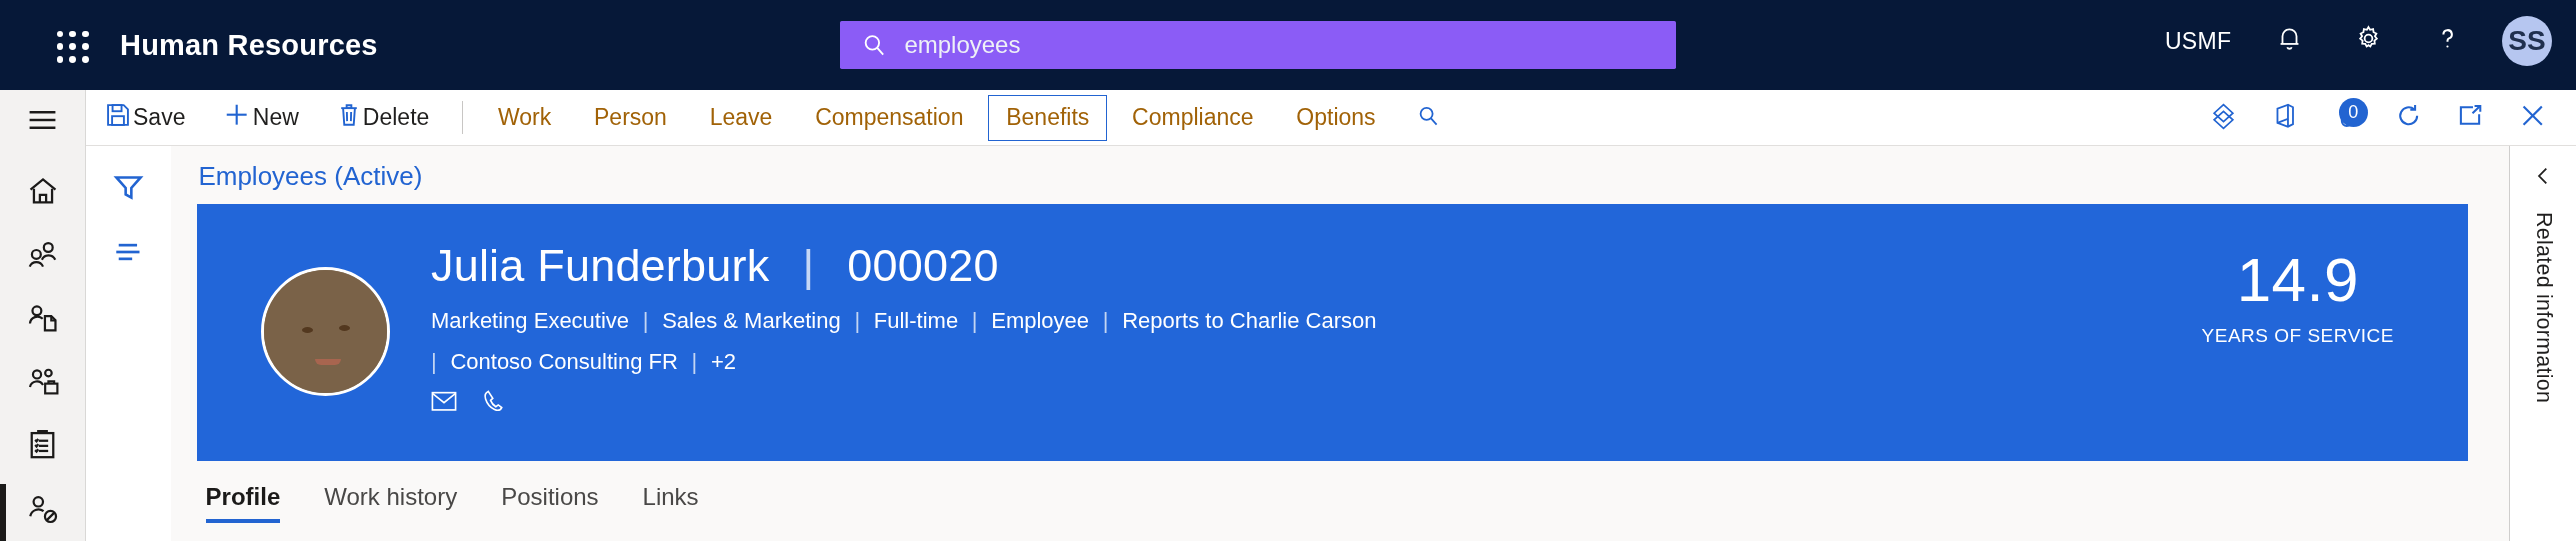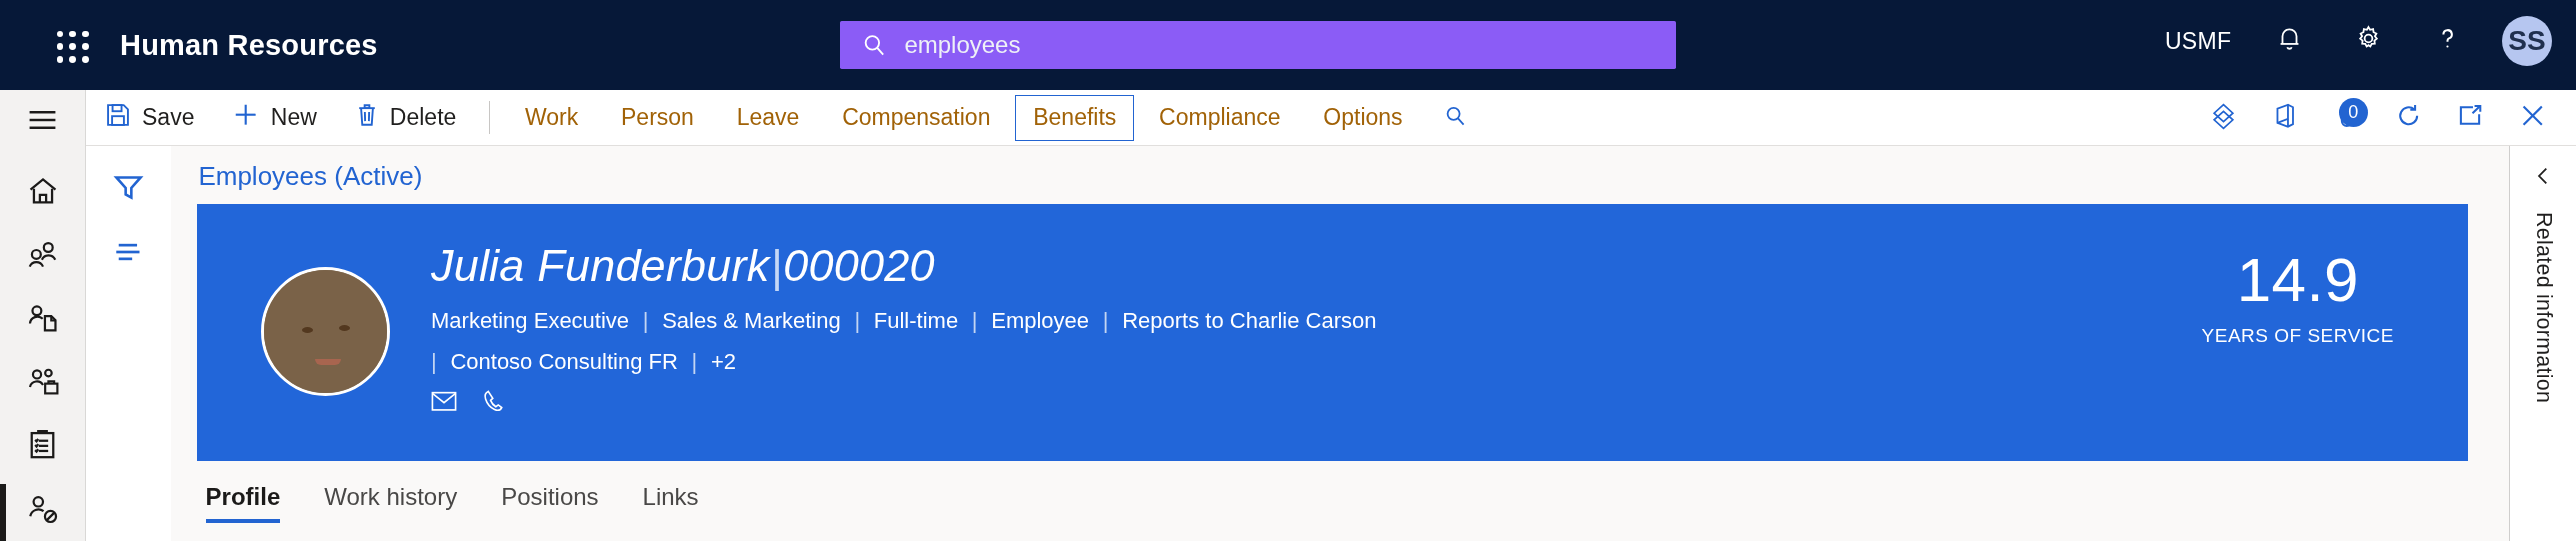--- a/index.html
+++ b/index.html
@@ -74,21 +74,21 @@
   }
   .filtercol .fitem { cursor:pointer; display:flex; }
 
   
   .cmdbar {
     position: absolute; left: 86px; top: 90px; width: 2490px; height: 56px;
     background: #ffffff; border-bottom: 0.9px solid #e1dfdd;
     display: flex; align-items: center;
   }
   .cmd-btn {
-    display: flex; align-items: center; gap: 11px; height: 56px; padding: 0 19px;
+    display: flex; align-items: center; gap: 2px; height: 56px; padding: 0 19px;
     font-size: 23px; color: #201f1e; cursor: pointer; white-space: nowrap;
   }
   .cmd-sep { width: 0.9px; height: 33px; background: #c8c6c4; margin: 0 13.7px; }
   .cmd-tab {
     height: 46px; padding: 0 17px; display:flex; align-items:center;
     font-size: 23px; color:#a16207; cursor: pointer; white-space: nowrap;
     margin: 0 3.4px; border: 1.7px solid transparent;
   }
   .cmd-tab.focused { border: 1.7px solid #2264d1; }
   .cmd-right { margin-left: auto; display:flex; align-items:center; padding-right: 12px; }
@@ -136,21 +136,21 @@
   }
   .hero-photo .eyeL { left: 38px; top: 57px; }
   .hero-photo .eyeR { left: 75px; top: 55px; }
   .hero-photo .mouth {
     position:absolute; left: 51px; top: 89px; width: 26px; height: 6px;
     background:#a8654f; border-radius: 0 0 15.4px 15.4px;
   }
   .hero-main { margin-left: 41px; padding-top: 36px; }
   .hero-name {
     color:#ffffff; font-size: 45px; font-weight: 400; letter-spacing: 0.2px; white-space: nowrap;
-    display:flex; align-items:center; gap: 1px; font-style: italic;
+    display:flex; align-items:center; gap: 33px;
   }
   .hero-name .divider { color:#c6d8f6; font-weight: 300; }
   .hero-line {
     color:#ffffff; font-size: 22px; margin-top: 15.4px; display:flex; align-items:center;
     gap: 13.7px; white-space: nowrap;
   }
   .hero-line .sep { color:#c3d5f3; }
   .hero-line .lnk { cursor: pointer; }
   .hero-contact { margin-top: 13.7px; display:flex; align-items:center; gap: 24px; }
   .hero-contact .ci { cursor:pointer; display:flex; }

